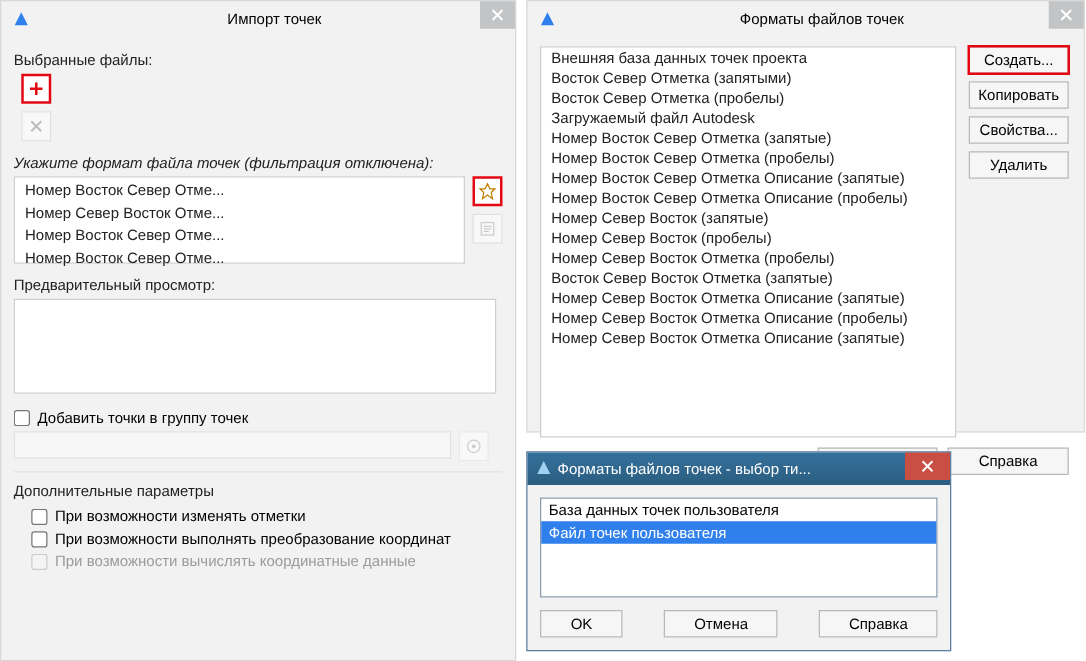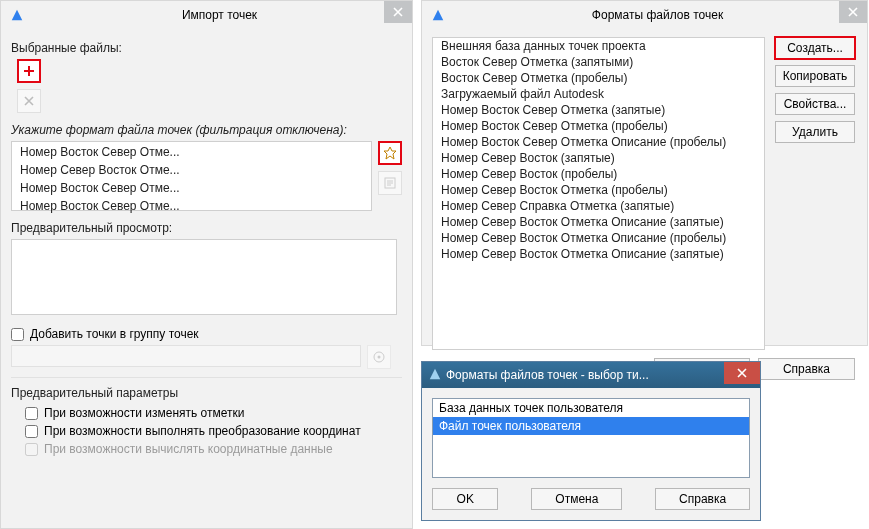--- a/index.html
+++ b/index.html
@@ -118,21 +118,21 @@
         <div class="icon-btn disabled" style="border:1px solid #e1e1e1;">
           <svg width="14" height="14" viewBox="0 0 14 14">
               <circle cx="7" cy="7" r="5" fill="none" stroke="#aaa"></circle>
               <circle cx="7" cy="7" r="1.5" fill="#aaa"></circle>
             </svg>
         </div>
       </div>
     </div>
 
     <hr class="sep">
-    <div class="adv-label">Предварительный параметры</div>
+    <div class="adv-label">Дополнительные параметры</div>
     <div class="indent">
       <div class="chk-row">
         <input type="checkbox" style="">
         <span>При возможности изменять отметки</span>
       </div>
       <div class="chk-row">
         <input type="checkbox" style="">
         <span>При возможности выполнять преобразование координат</span>
       </div>
       <div class="chk-row">
@@ -159,25 +159,26 @@
   </div>
   <div class="body">
     <div class="row">
       <div class="scroll-list" style="width:333px;height:313px;">
         <div class="item">Внешняя база данных точек проекта</div>
         <div class="item">Восток Север Отметка (запятыми)</div>
         <div class="item">Восток Север Отметка (пробелы)</div>
         <div class="item">Загружаемый файл Autodesk</div>
         <div class="item">Номер Восток Север Отметка (запятые)</div>
         <div class="item">Номер Восток Север Отметка (пробелы)</div>
+        <div class="item">Номер Восток Север Отметка Описание (запятые)</div>
         <div class="item">Номер Восток Север Отметка Описание (пробелы)</div>
         <div class="item">Номер Север Восток (запятые)</div>
         <div class="item">Номер Север Восток (пробелы)</div>
         <div class="item">Номер Север Восток Отметка  (пробелы)</div>
-        <div class="item">Номер Север Справка Отметка (запятые)</div>
+        <div class="item">Восток Север Восток Отметка (запятые)</div>
         <div class="item">Номер Север Восток Отметка Описание (запятые)</div>
         <div class="item">Номер Север Восток Отметка Описание (пробелы)</div>
         <div class="item">Номер Север Восток Отметка Описание (запятые)</div>
       </div>
       <div class="right-btns" style="margin-left:10px;">
         <div class="btn highlight">Создать...</div>
         <div class="btn">Копировать</div>
         <div class="btn">Свойства...</div>
         <div class="btn">Удалить</div>
       </div>

